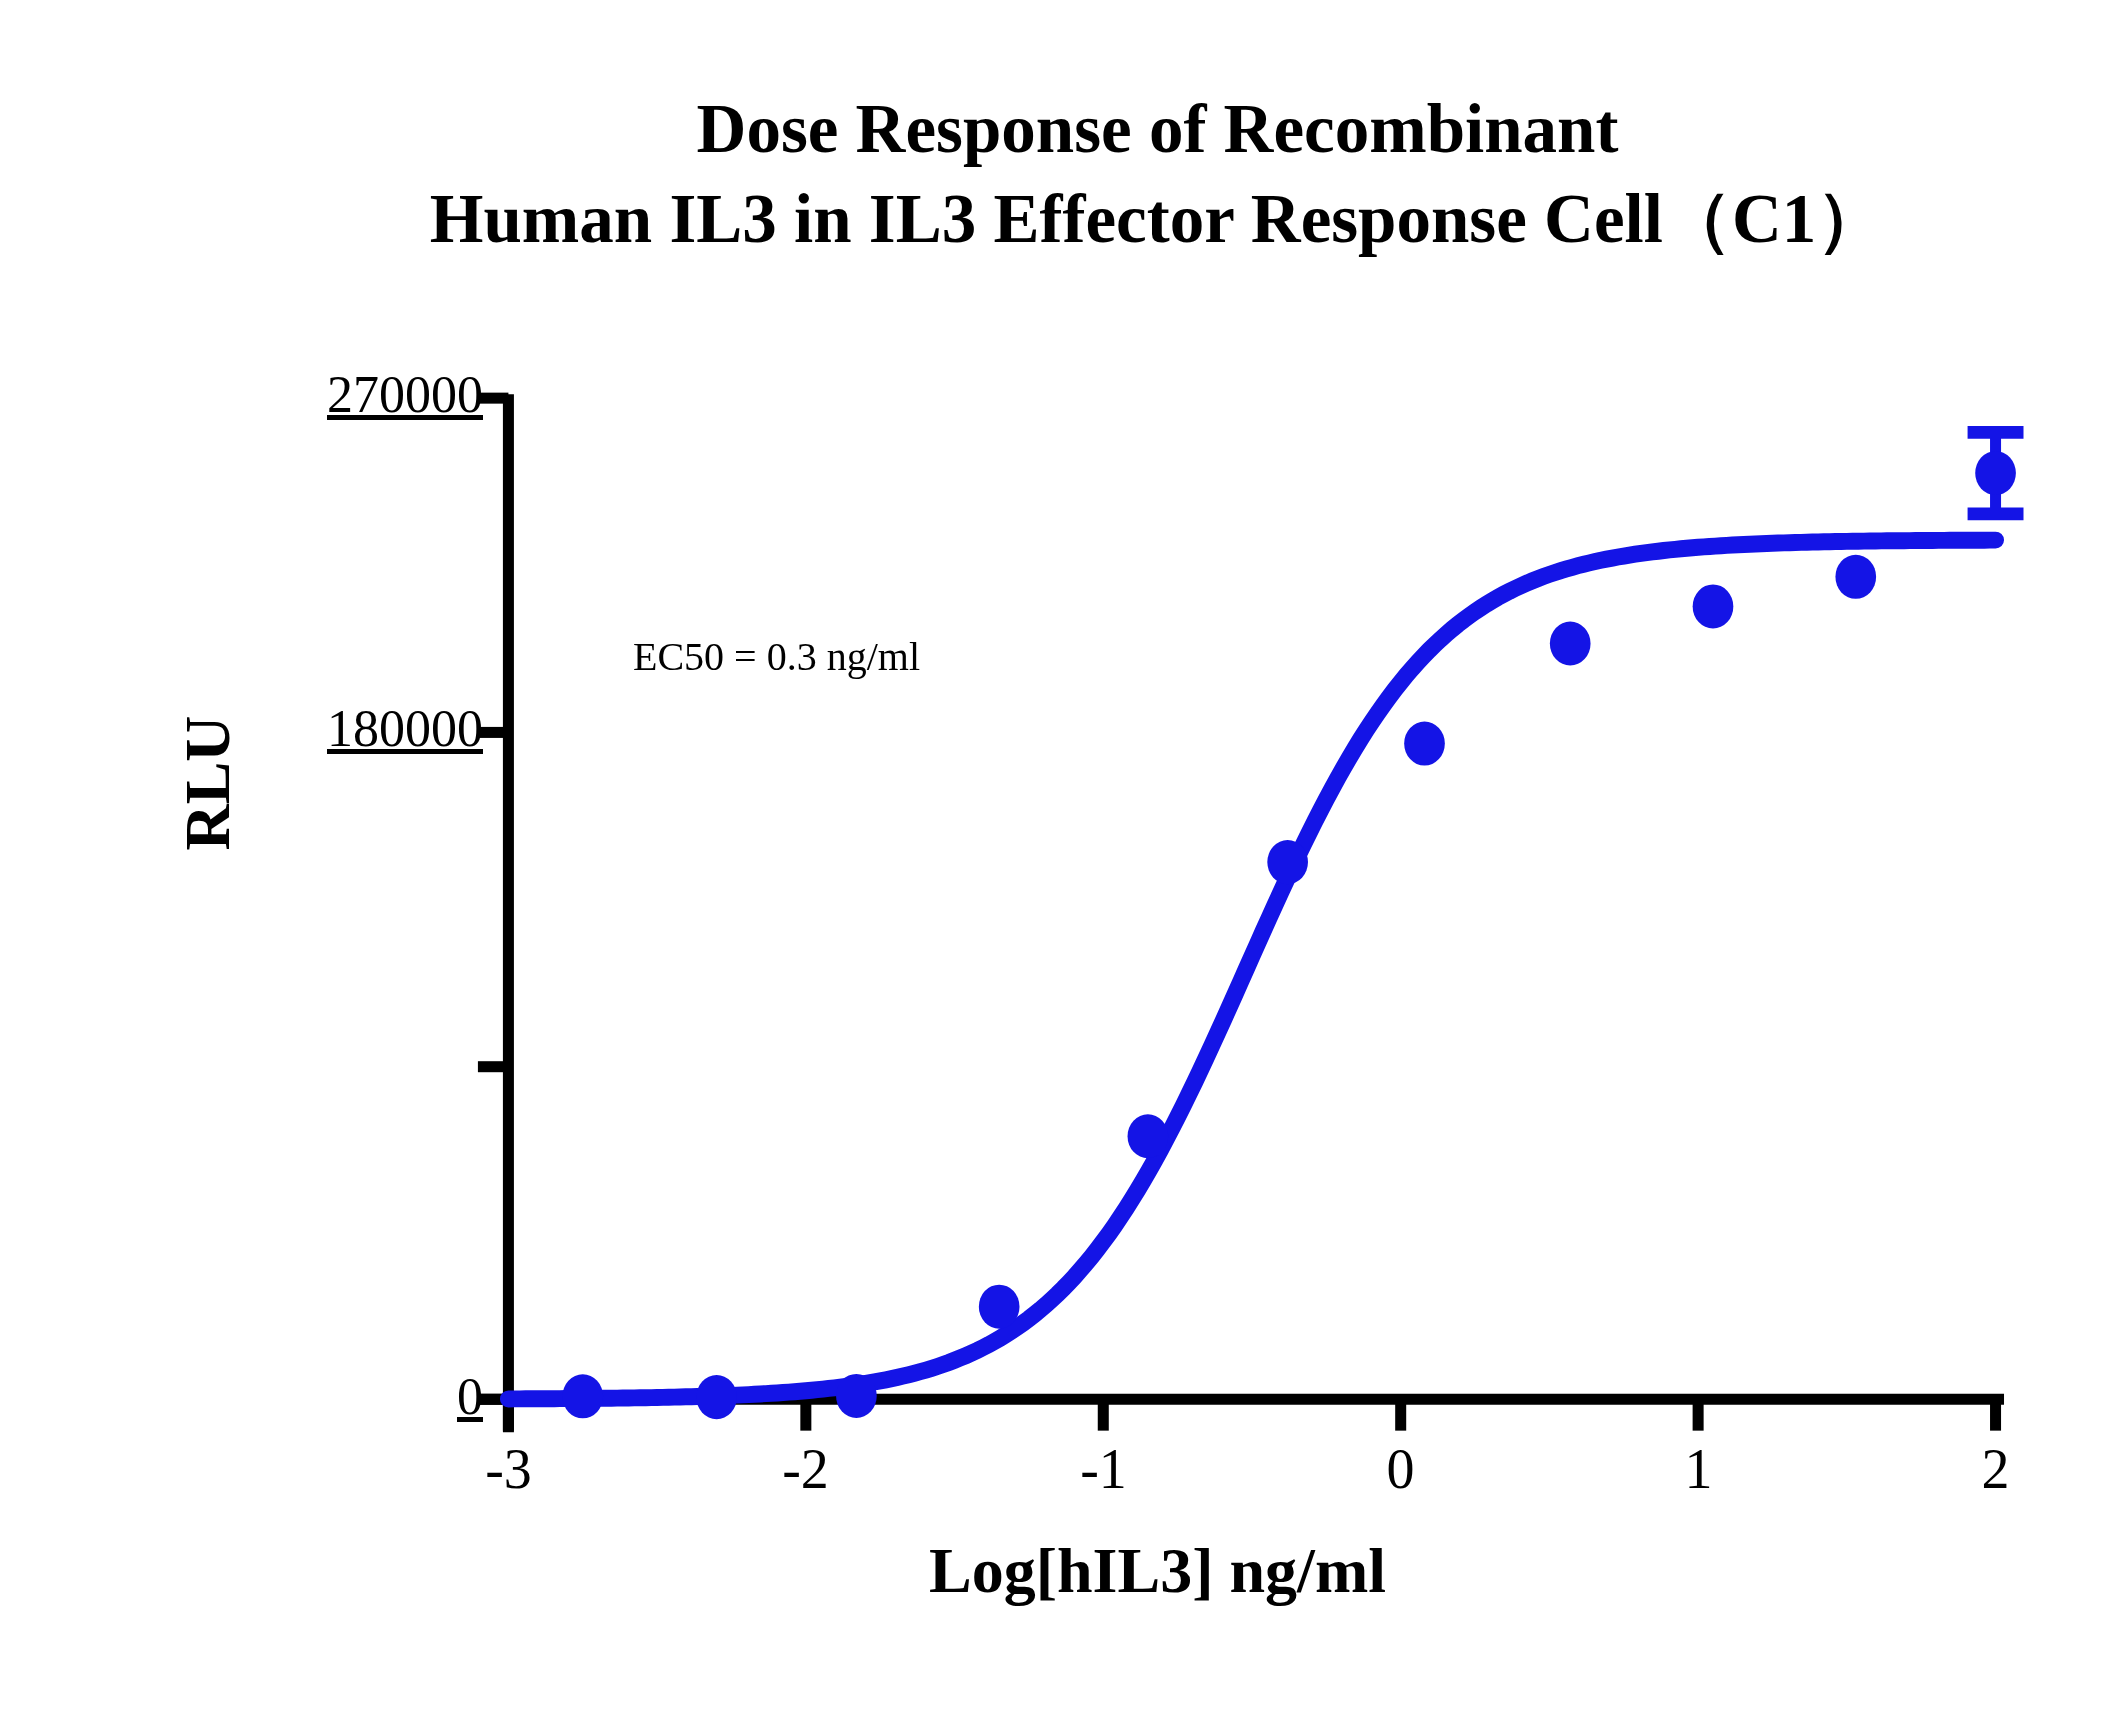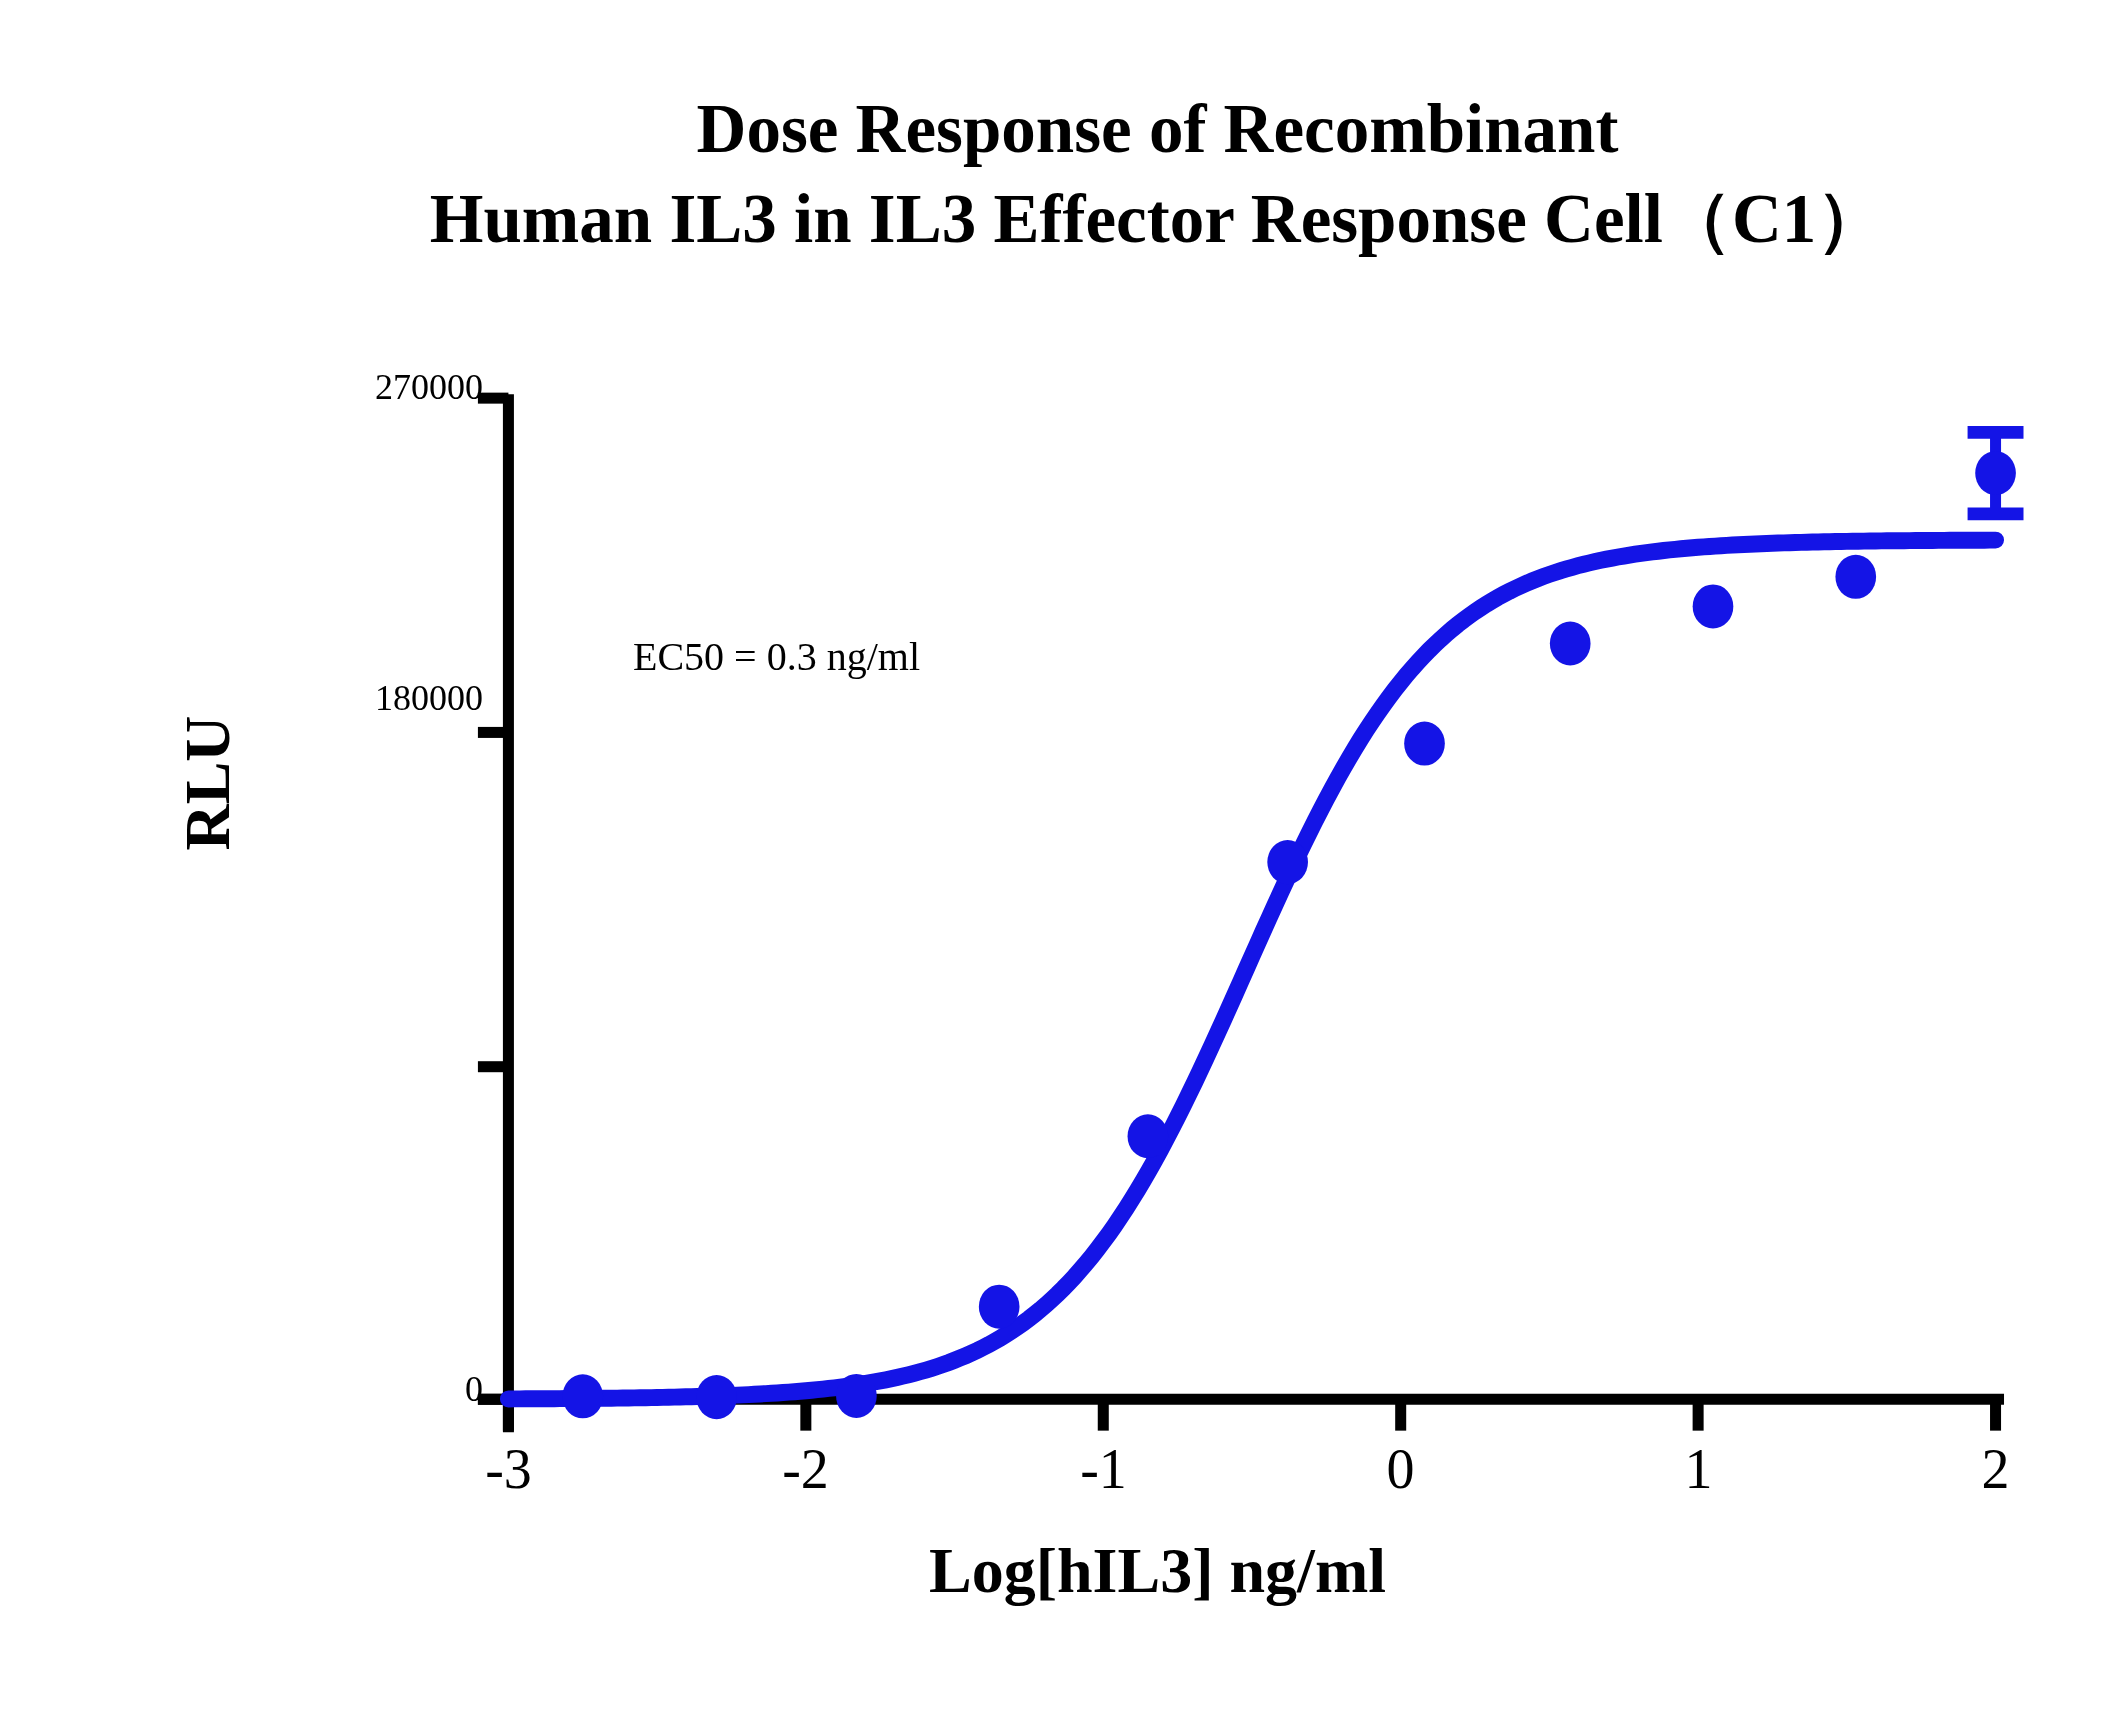--- a/index.html
+++ b/index.html
@@ -41,24 +41,25 @@
     left:0;top:1534px;width:2315px;
     text-align:center;
     font-weight:bold;
     font-size:64px;
   }
 
   
   .ytick-label{
     position:absolute;
     text-align:right;
-    font-size:36px;
+    font-size:52px;
     line-height:1;
     white-space:nowrap;
     right:2315px; 
+    text-decoration:underline;
   }
   .xtick-label{
     position:absolute;
     text-align:center;
     font-size:56px;
     line-height:1;
     white-space:nowrap;
   }
 
   
@@ -78,21 +79,21 @@
 
   <div id="title"><span>Dose Response of Recombinant</span><br><span>Human IL3 in IL3 Effector Response Cell（C1）</span></div>
 
   <div id="ylabel">RLU</div>
 
   <div id="xlabel">Log[hIL3] ng/ml</div>
 
   <div id="ec50">EC50 = 0.3 ng/ml</div>
 
   <div class="ytick-label" style="left:161px;top:369px;width:322px;right:auto;">270000</div>
-  <div class="ytick-label" style="left:161px;top:680px;width:322px;right:auto;">180000</div>
+  <div class="ytick-label" style="left:161px;top:703px;width:322px;right:auto;">180000</div>
   <div class="ytick-label" style="left:161px;top:1371px;width:322px;right:auto;">0</div>
 
   <div class="xtick-label" style="left:424px;top:1441px;width:169px;">-3</div>
   <div class="xtick-label" style="left:721px;top:1441px;width:169px;">-2</div>
   <div class="xtick-label" style="left:1019px;top:1441px;width:169px;">-1</div>
   <div class="xtick-label" style="left:1316px;top:1441px;width:169px;">0</div>
   <div class="xtick-label" style="left:1614px;top:1441px;width:169px;">1</div>
   <div class="xtick-label" style="left:1911px;top:1441px;width:169px;">2</div>
 
   <svg id="plot" width="2315" height="1736" viewBox="0 0 5464 4096">

